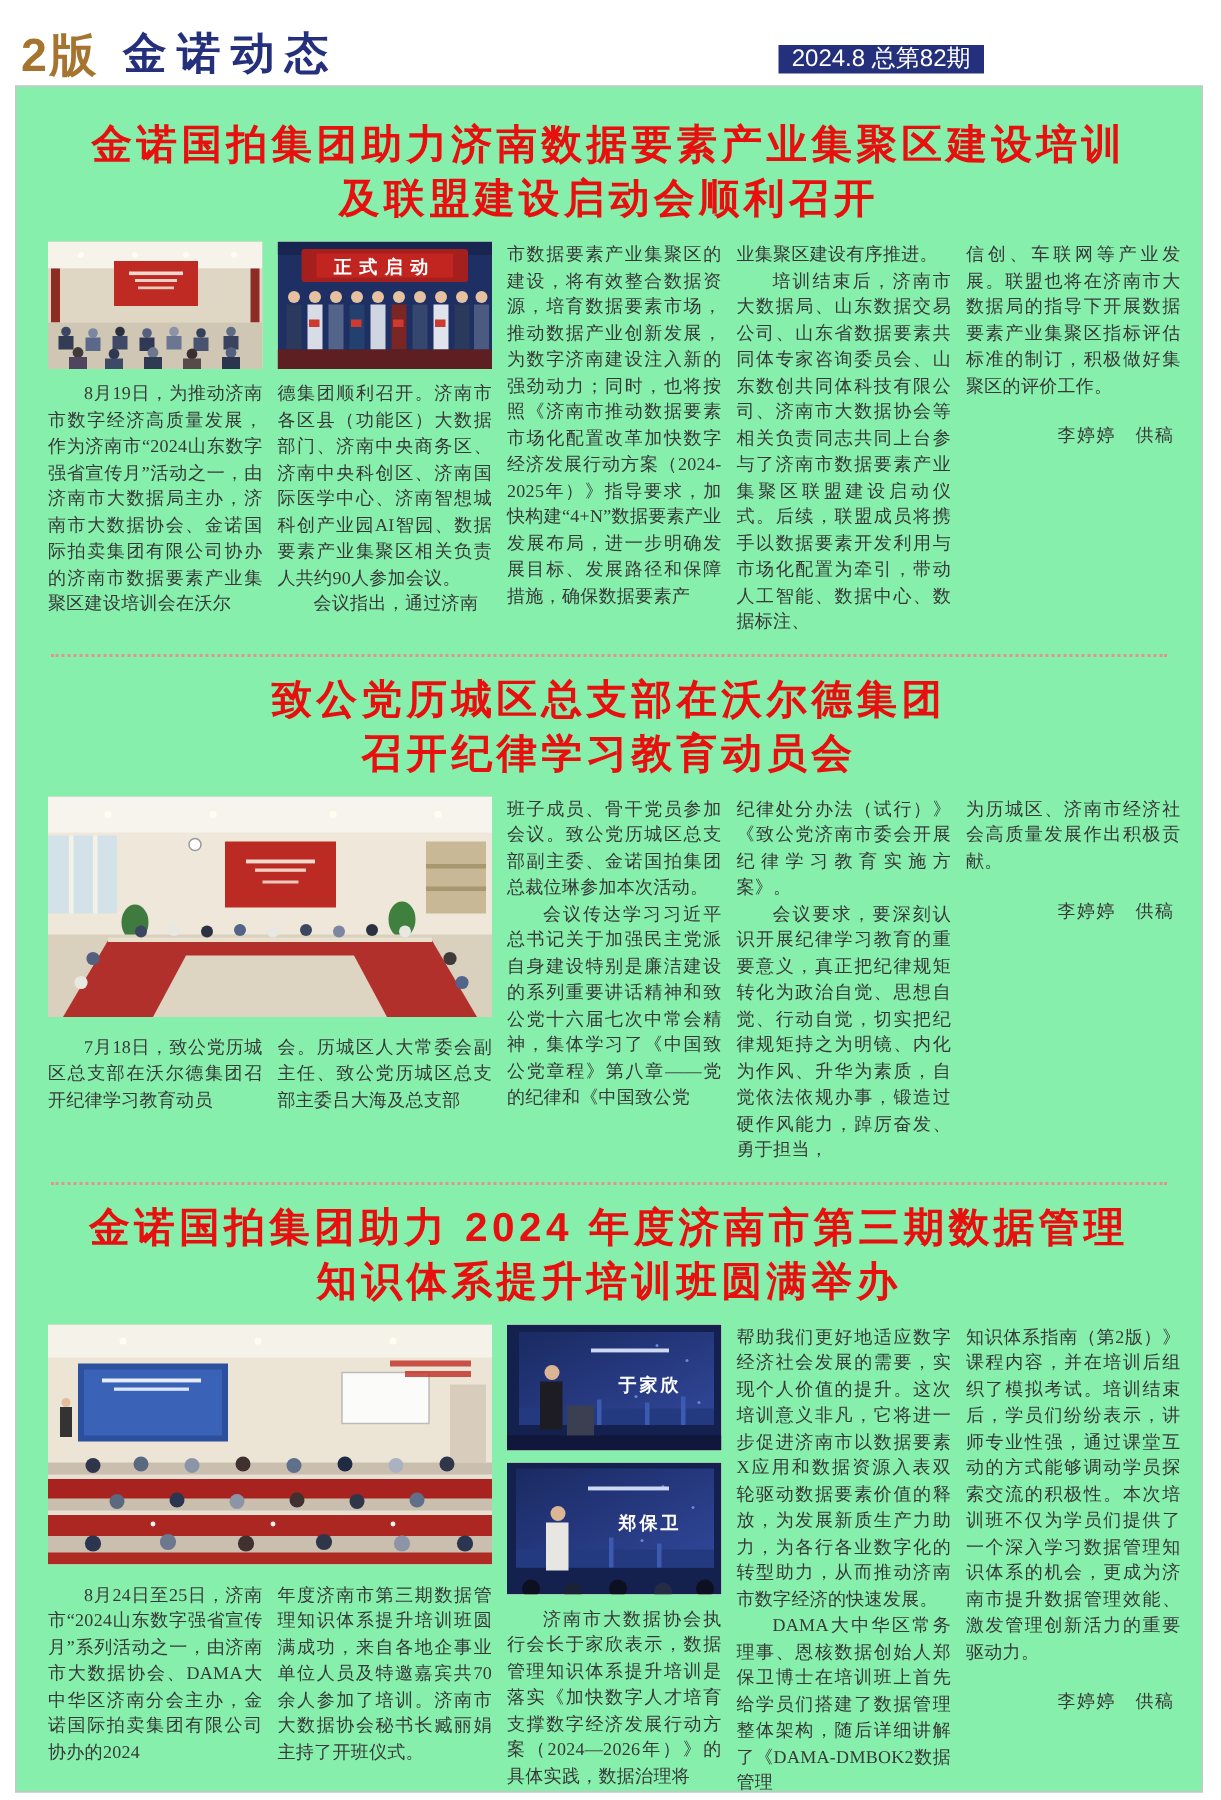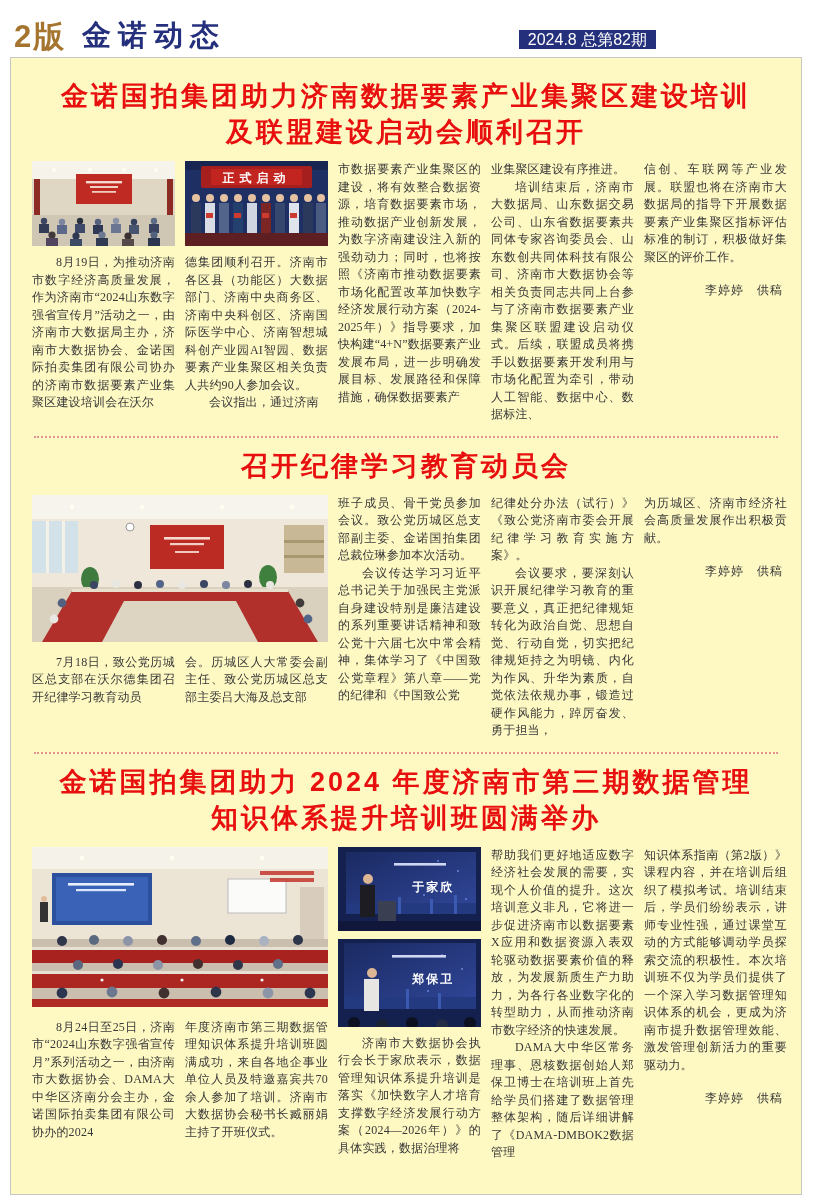--- a/index.html
+++ b/index.html
@@ -10,21 +10,21 @@
   
   .masthead{position:absolute;top:0;left:0;width:664px;height:57px;background:#fff;}
   .page-label{position:absolute;left:14px;top:16px;font-family:"Liberation Sans",sans-serif;
     font-weight:bold;font-size:31px;color:#a5752f;letter-spacing:2px;}
   .section-title{position:absolute;left:82px;top:16px;font-weight:bold;font-size:29px;
     color:#25307c;letter-spacing:7px;}
   .issue-badge{position:absolute;right:8px;top:30px;background:#25307c;color:#ffffff;
     font-family:"Liberation Sans",sans-serif;font-size:16px;line-height:19px;padding:0 9px;}
   
   .content-box{position:absolute;left:10px;top:57px;width:792px;height:1138px;
-    border:1px solid #c6c6c6;box-sizing:border-box;padding:0 21px;background:#fef9c3;}
+    border:1px solid #c6c6c6;box-sizing:border-box;padding:0 21px;background:#86efac;}
   
   .headline{text-align:center;color:#e8100f;font-family:"Liberation Sans",sans-serif;font-weight:bold;}
   .headline div{font-size:27px;line-height:36px;letter-spacing:3px;}
   .hl-1{margin-top:20px;}
   .hl-2,.hl-3{margin-top:10px;}
   
   .cols{display:flex;gap:10px;margin-top:11px;}
   .col{width:143px;flex:none;font-size:12px;line-height:17.5px;text-align:justify;
     color:#383838;letter-spacing:0.2px;}
   .col p{margin:0;}
@@ -162,20 +162,21 @@
         <p>信创、车联网等产业发展。联盟也将在济南市大数据局的指导下开展数据要素产业集聚区指标评估标准的制订，积极做好集聚区的评价工作。</p>
         <p class="byline">李婷婷　供稿</p>
       </div>
     </div>
   </section>
 
   <div class="divider"></div>
 
   <section>
     <div class="headline hl-2">
+      <div>致公党历城区总支部在沃尔德集团</div>
       <div>召开纪律学习教育动员会</div>
     </div>
     <div class="cols">
       <div class="colgroup">
         <div class="photo ph-a2">
           <svg viewBox="0 0 296 147" preserveAspectRatio="none">
             <rect x="0" y="0" width="296" height="147" fill="#efe8da"></rect>
             <rect x="0" y="0" width="296" height="24" fill="#f7f4ed"></rect>
             <circle cx="40" cy="12" r="2.4" fill="#fffdf0"></circle>
               <circle cx="110" cy="12" r="2.4" fill="#fffdf0"></circle>

